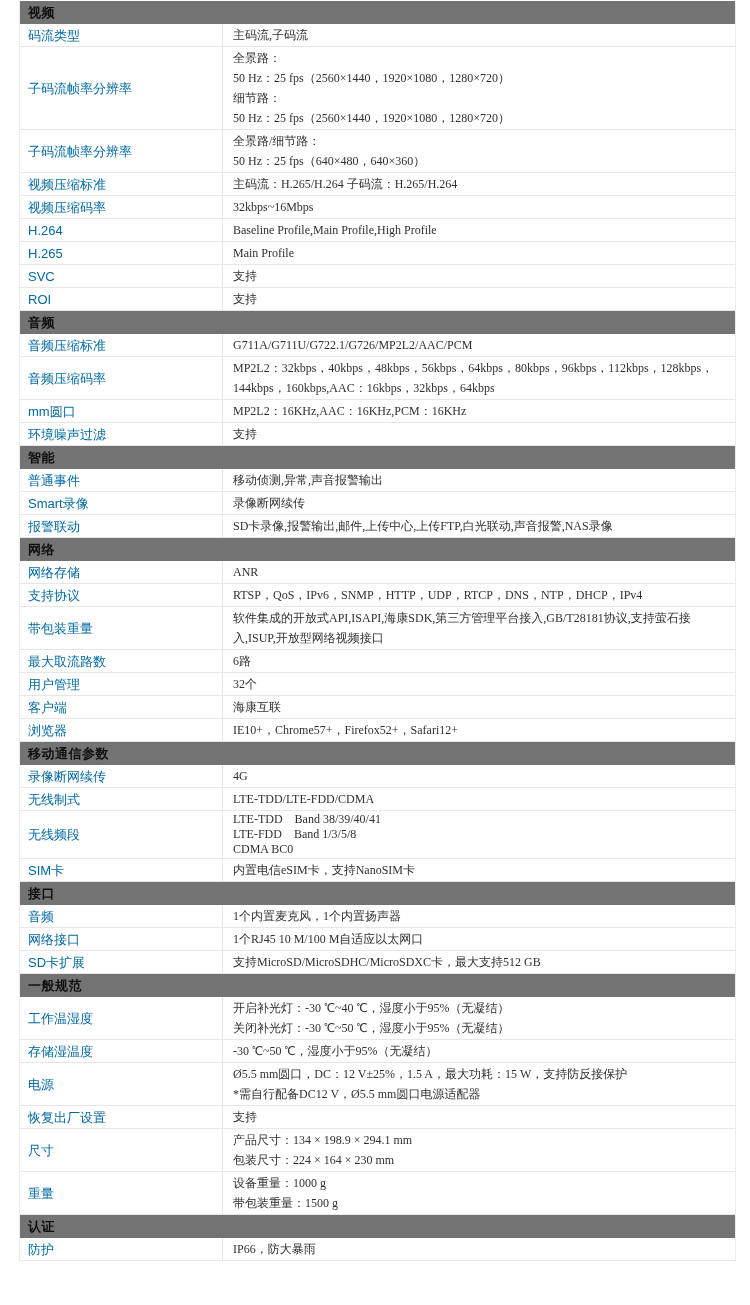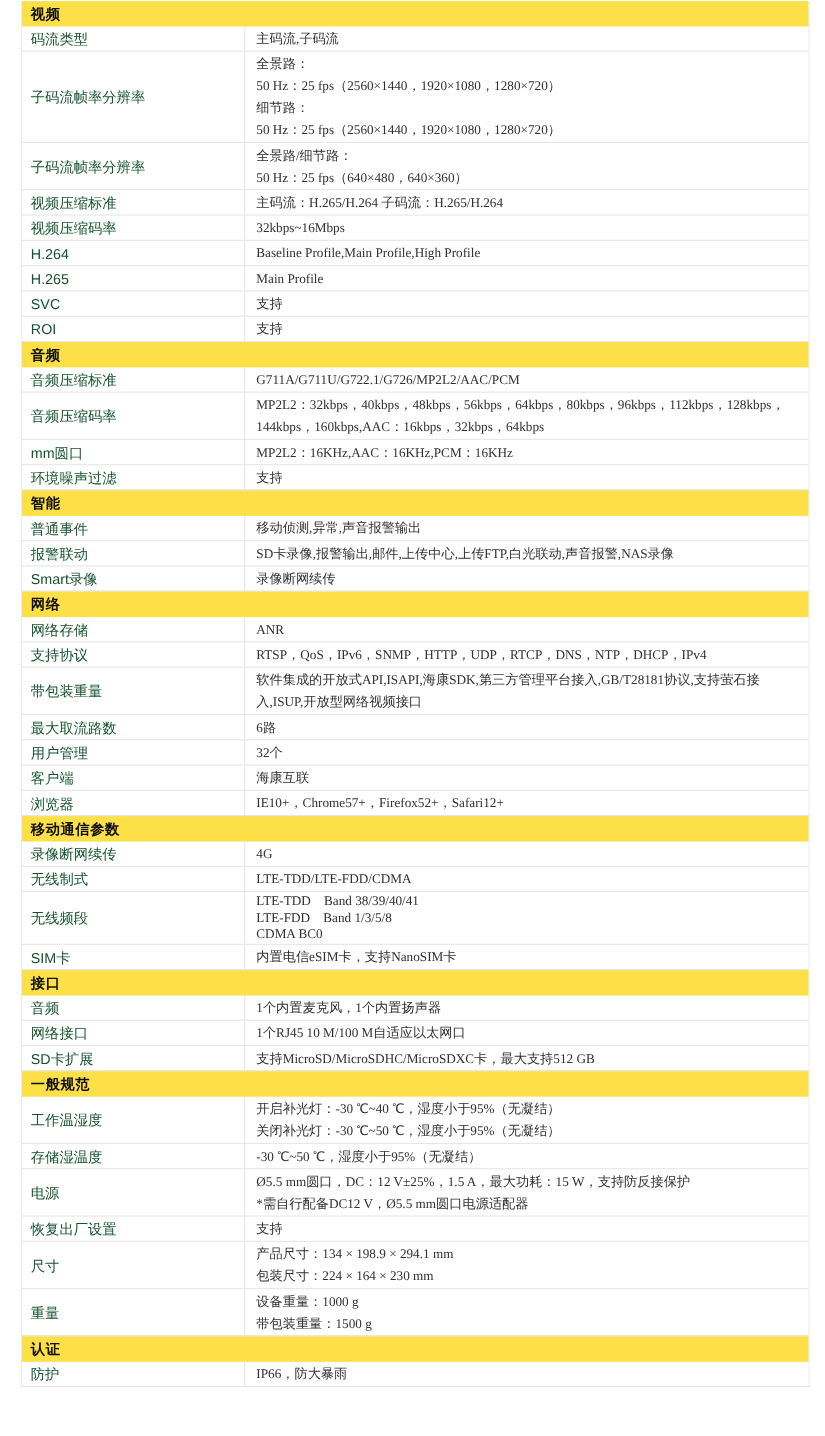--- a/index.html
+++ b/index.html
@@ -16,21 +16,21 @@
     left: 19px;
     top: 1px;
     width: 717px;
     border-left: 1px solid #ececec;
     border-right: 1px solid #ececec;
     border-bottom: 1px solid #e7e7e7;
     box-sizing: border-box;
     color: #2e2e2e;
   }
   .section-header {
-    background: #fde047;
+    background: #737373;
     font-weight: bold;
     font-size: 13px;
     color: #0f0f0f;
     padding: 4px 8px;
     line-height: 15px;
     letter-spacing: 0.5px;
   }
   .spec-row {
     display: flex;
     align-items: stretch;
@@ -42,21 +42,21 @@
     border-top: 1px solid #e7e7e7;
   }
   .spec-label {
     width: 203px;
     min-width: 203px;
     box-sizing: border-box;
     padding: 1px 8px;
     display: flex;
     align-items: center;
     font-size: 13px;
-    color: #14532d;
+    color: #0369a1;
     border-right: 1px solid #e7e7e7;
     line-height: 17px;
   }
   .spec-value {
     flex: 1;
     box-sizing: border-box;
     padding: 1px 10px;
     font-size: 12px;
     color: #303030;
   }
@@ -162,29 +162,29 @@
     </div>
     <div class="section">
       <div class="section-header">智能</div>
       <div class="spec-row">
         <div class="spec-label">普通事件</div>
         <div class="spec-value">
           <div class="spec-value-line">移动侦测,异常,声音报警输出</div>
         </div>
       </div>
       <div class="spec-row">
+        <div class="spec-label">Smart录像</div>
+        <div class="spec-value">
+          <div class="spec-value-line">录像断网续传</div>
+        </div>
+      </div>
+      <div class="spec-row">
         <div class="spec-label">报警联动</div>
         <div class="spec-value">
           <div class="spec-value-line">SD卡录像,报警输出,邮件,上传中心,上传FTP,白光联动,声音报警,NAS录像</div>
-        </div>
-      </div>
-      <div class="spec-row">
-        <div class="spec-label">Smart录像</div>
-        <div class="spec-value">
-          <div class="spec-value-line">录像断网续传</div>
         </div>
       </div>
     </div>
     <div class="section">
       <div class="section-header">网络</div>
       <div class="spec-row">
         <div class="spec-label">网络存储</div>
         <div class="spec-value">
           <div class="spec-value-line">ANR</div>
         </div>

